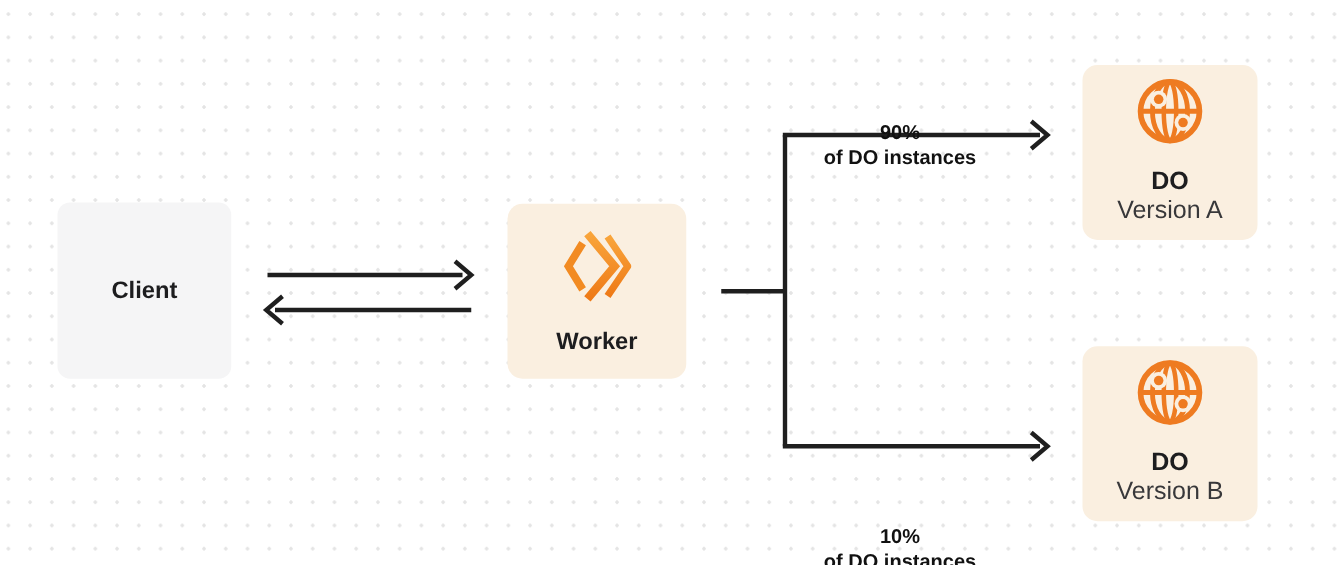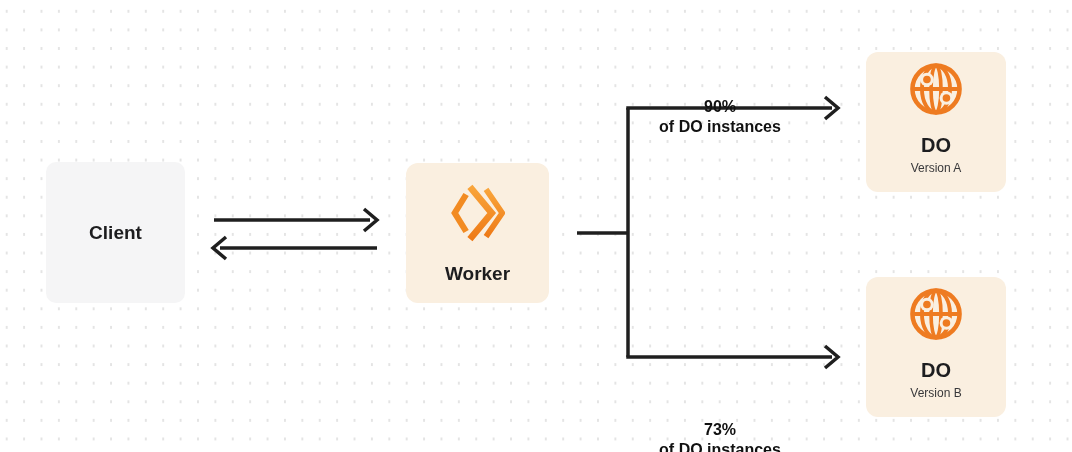--- a/index.html
+++ b/index.html
@@ -31,21 +31,21 @@
   }
   .worker-box .node-label { font-size:19px; font-weight:700; color:#1d1d1f; margin-top:20px; }
   .do-box {
     width:140px; height:140px;
     background:#faefe0; border-radius:12px;
     justify-content:flex-start; padding-top:8px;
   }
   .do-box-a { left:866px; top:52px; }
   .do-box-b { left:866px; top:277px; }
   .do-title { font-size:20px; font-weight:700; color:#1d1d1f; margin-top:16px; line-height:22px; }
-  .do-subtitle { font-size:12px; font-weight:400; color:#38383a; margin-top:3px; line-height:19px; }
+  .do-subtitle { font-size:20px; font-weight:400; color:#38383a; margin-top:3px; line-height:19px; }
   .connectors { position:absolute; left:0; top:0; width:1072px; height:452px; }
   .branch-label {
     position:absolute; width:220px; left:610px;
     text-align:center; font-size:16px; font-weight:700; color:#111111;
     line-height:20px;
     margin-top:46px;
   }
   .branch-label-top { top:51px; }
   .branch-label-bottom { top:374px; }
   .branch-label span { display:block; }
@@ -100,21 +100,21 @@
   <div class="node client-box">
     <span class="node-label">Client</span>
   </div>
 
   <div class="branch-label branch-label-top">
     <span>90%</span>
     <span>of DO instances</span>
   </div>
 
   <div class="branch-label branch-label-bottom">
-    <span>73%</span>
+    <span>10%</span>
     <span>of DO instances</span>
   </div>
 
   <div class="node do-box do-box-a">
     <svg width="58" height="58" viewBox="0 0 64 64" fill="none" stroke="#ee7b21">
       <circle cx="32" cy="32" r="26" stroke-width="5"></circle>
       <ellipse cx="32" cy="32" rx="15.5" ry="26" stroke-width="4.3"></ellipse>
       <ellipse cx="32" cy="32" rx="5.5" ry="26" stroke-width="4"></ellipse>
       <line x1="6.5" y1="32" x2="57.5" y2="32" stroke-width="4.3"></line>
       <circle cx="22" cy="21.5" r="7.5" fill="#faefe0" stroke="none"></circle>

